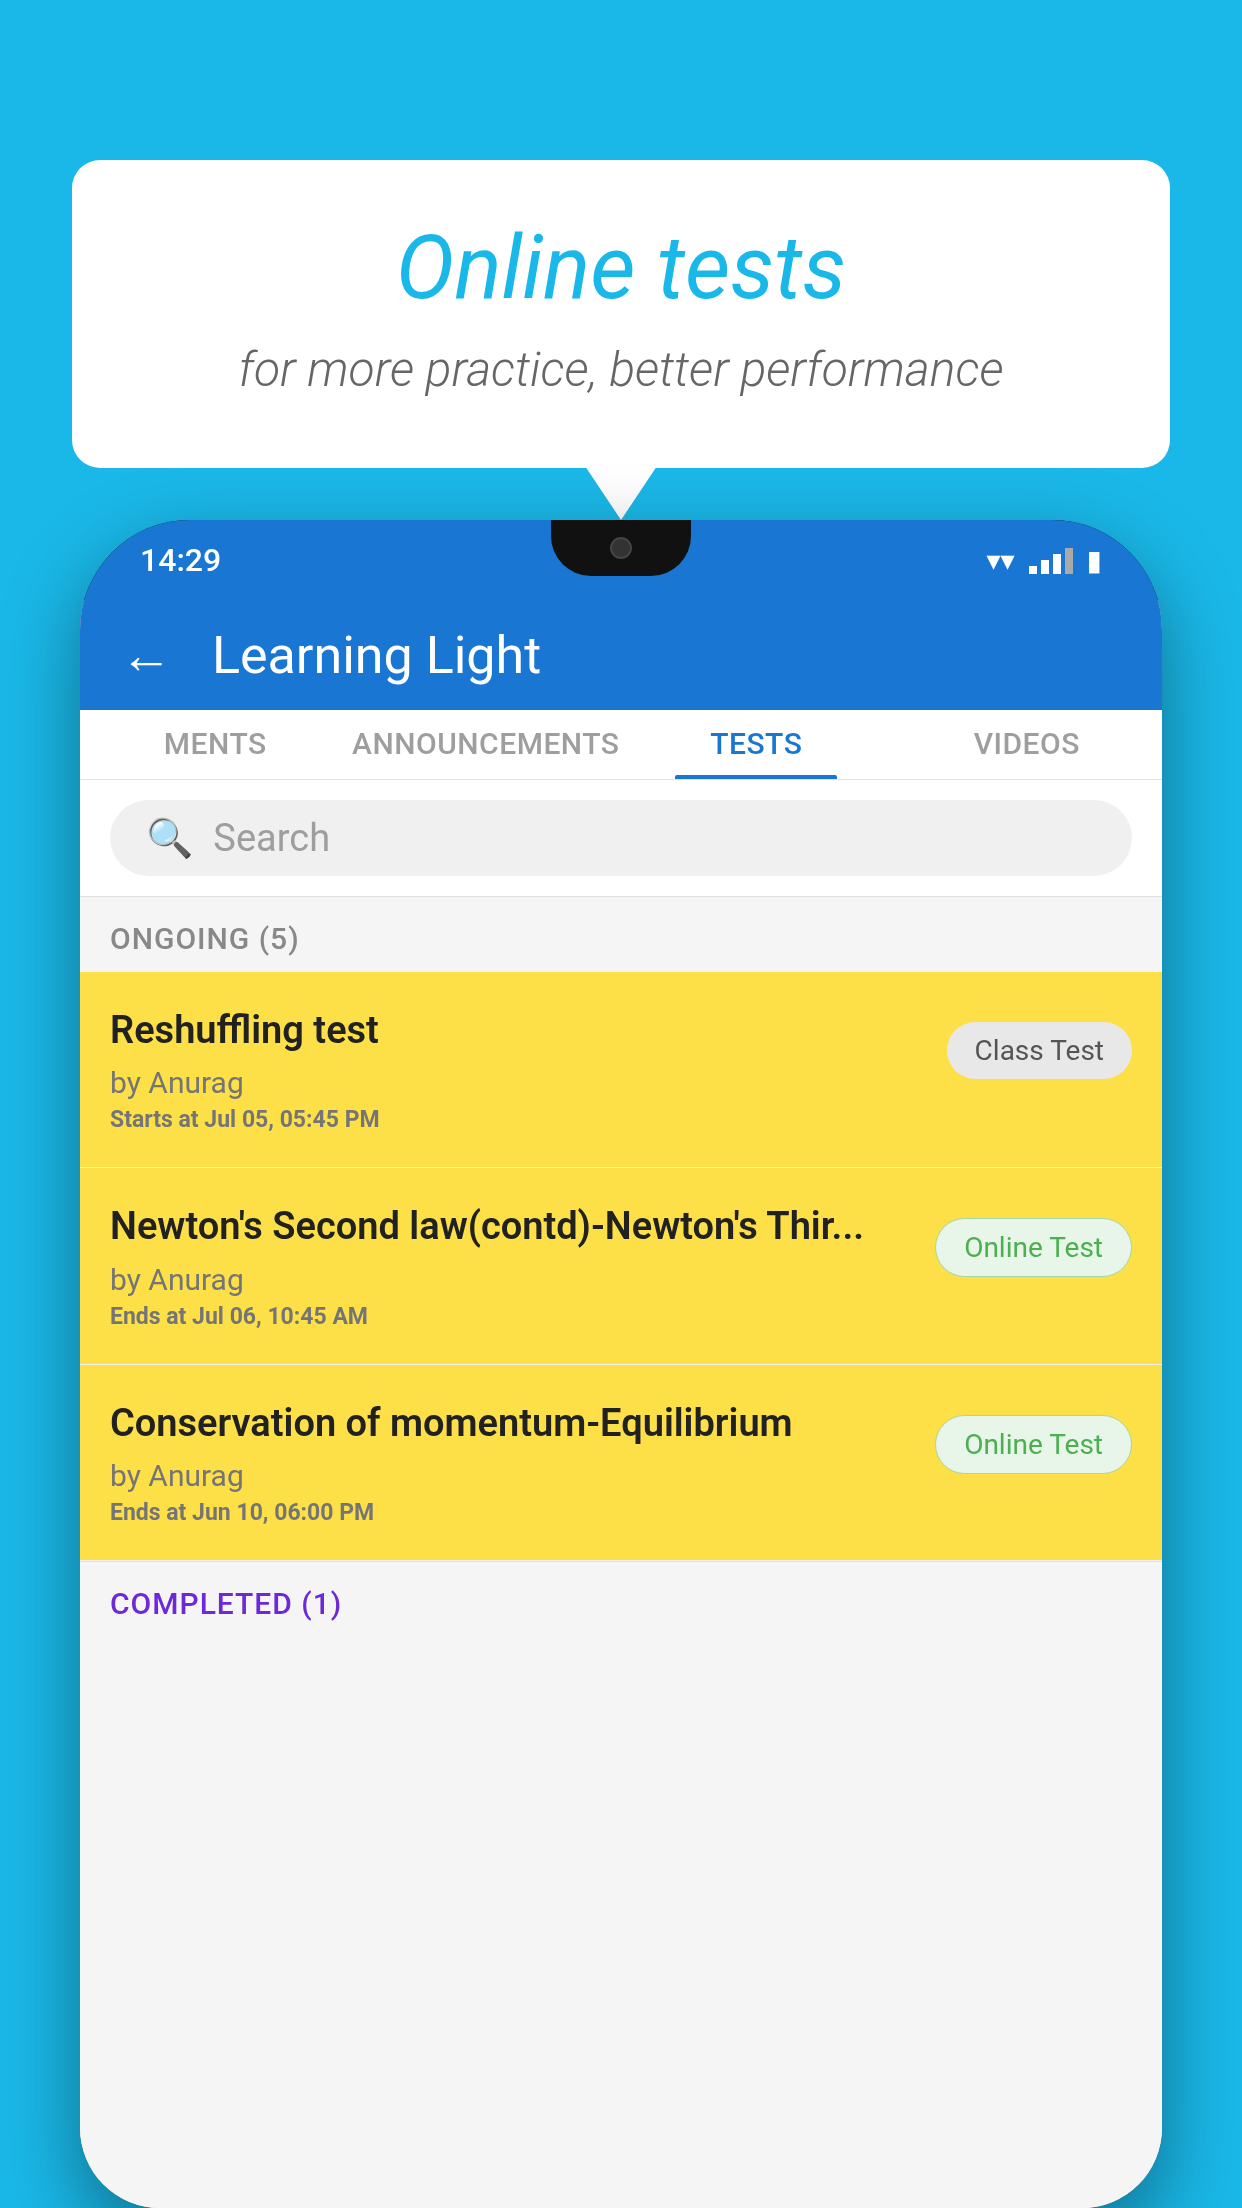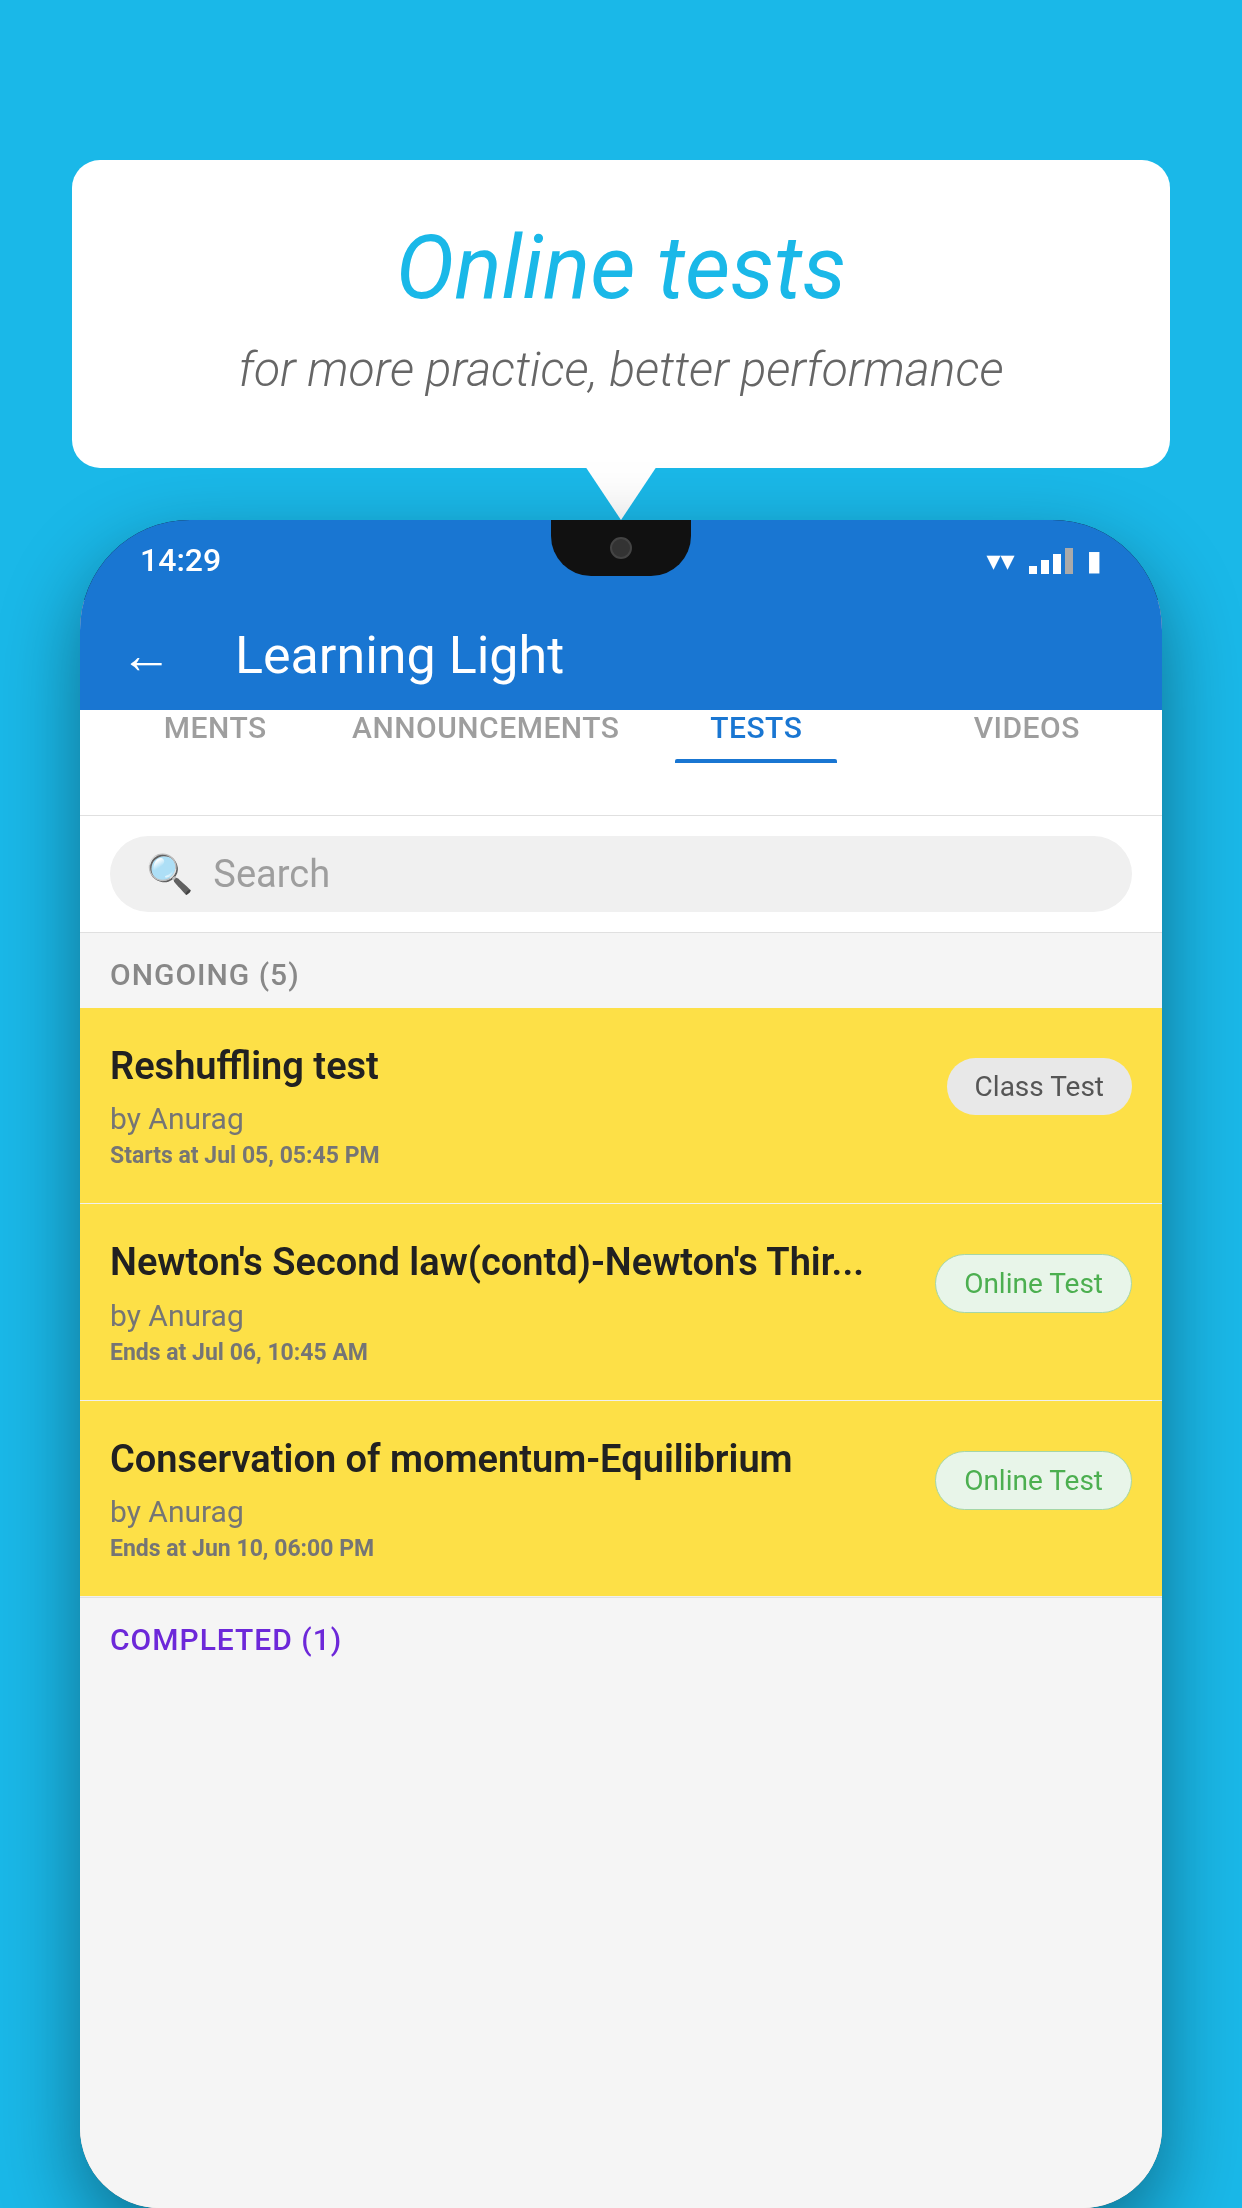--- a/index.html
+++ b/index.html
@@ -150,30 +150,29 @@
     .back-arrow {
       color: white;
       font-size: 52px;
       cursor: pointer;
     }
 
     .app-title {
       color: white;
       font-size: 52px;
       font-weight: 400;
-      margin-left: 23px;
     }
 
     
     .tab-bar {
       background: white;
       display: flex;
       border-bottom: 1px solid #e0e0e0;
-      height: 106px;
-      align-items: flex-start;
+      height: 70px;
+      align-items: flex-end;
     }
 
     .tab-item {
       flex: 1;
       text-align: center;
       padding-bottom: 18px;
       font-size: 30px;
       font-weight: 500;
       color: #9e9e9e;
       letter-spacing: 0.5px;

